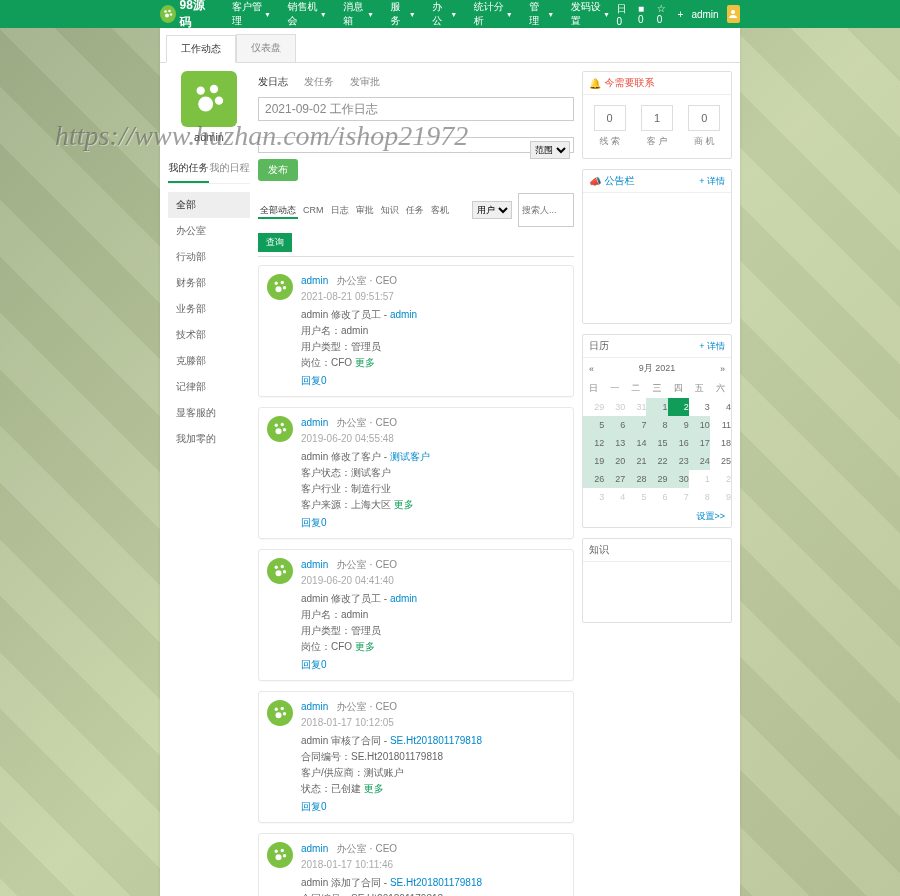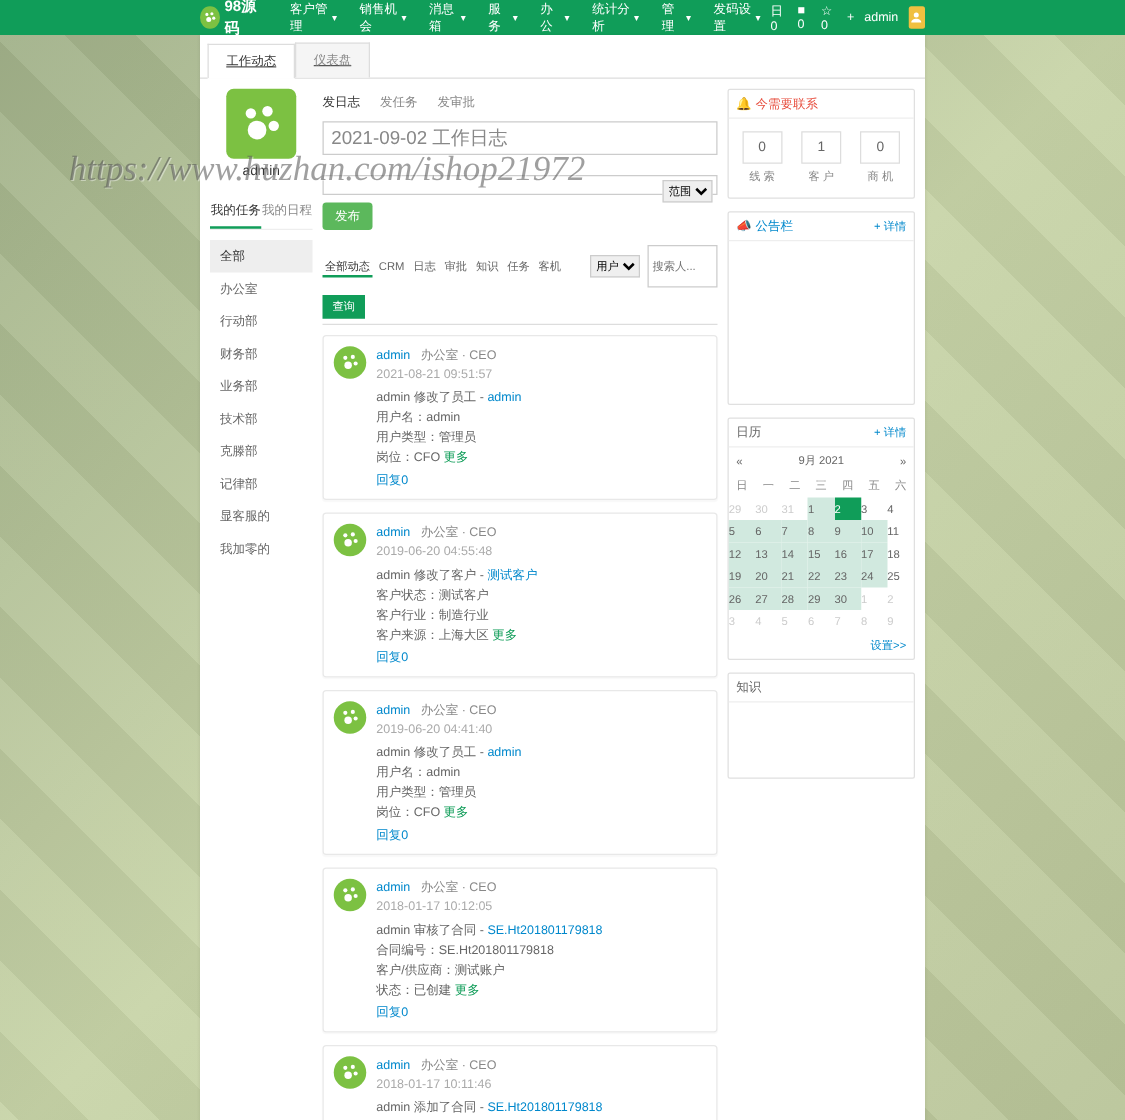--- a/index.html
+++ b/index.html
@@ -45,21 +45,21 @@
   
   .shell {
     width: 580px;
     margin: 0 auto;
     background: #fff;
     min-height: 860px;
     padding: 0;
     box-shadow: 0 1px 3px rgba(0,0,0,0.1);
   }
   
-  .page-tabs { display: flex; padding: 6px 6px 0 6px; text-decoration: underline; }
+  .page-tabs { display: flex; padding: 6px 6px 0 6px; }
   .page-tab { padding: 6px 14px; border: 1px solid #ddd; border-bottom: none; font-size: 10px; color: #888; cursor: pointer; background:#f5f5f5; }
   .page-tab.active { background: #fff; color: #333; border-bottom: 1px solid #fff; position: relative; top: 1px; }
 
   .columns { display: flex; gap: 8px; padding: 8px; border-top:1px solid #ddd; }
   .left-col { width: 82px; flex-shrink:0; }
   .mid-col { flex:1; min-width: 0; }
   .right-col { width: 150px; flex-shrink:0; }
 
   
   .user-block { text-align: center; margin-bottom: 12px; }
@@ -70,21 +70,21 @@
   .left-switch div { flex:1; text-align:center; padding:6px 0; cursor:pointer; color:#888; }
   .left-switch .active { color:#333; border-bottom:2px solid #109d59; }
   .dept-list { margin-top:8px; }
   .dept-item { padding:6px 8px; font-size:10px; color:#666; cursor:pointer; }
   .dept-item.active { background:#eee; color:#333; }
 
   
   .post-head { display:flex; gap:16px; font-size:10px; color:#888; padding:4px 0 8px; }
   .post-head span { cursor:pointer; }
   .post-head .active { color:#333; }
-  .subject-input { width:100%; border:1px solid #ccc; padding:4px 6px; font-size:15px; color:#888; }
+  .subject-input { width:100%; border:1px solid #ccc; padding:4px 6px; font-size:12px; color:#888; }
   .body-box { margin-top:16px; border:1px solid #ccc; height:16px; position:relative; }
   .body-box select { position:absolute; right:3px; top:3px; font-size:9px; border:1px solid #ccc; height:18px; }
   .publish-btn { margin-top:6px; background:#5cb85c; color:#fff; border:none; border-radius:3px; padding:4px 10px; font-size:10px; cursor:pointer;text-align:center; }
 
   .filter-row { display:flex; align-items:center; gap:6px; margin-top:12px; border-bottom:1px solid #ddd; padding-bottom:4px; flex-wrap:wrap; }
   .filter-tab { font-size:9px; color:#666; cursor:pointer; padding:2px 2px; }
   .filter-tab.active { color:#333; border-bottom:2px solid #109d59; }
   .filter-spacer { flex:1; }
   .filter-select { font-size:9px; border:1px solid #ccc; height:18px; }
   .filter-input { font-size:9px; border:1px solid #ccc; height:34px; width:56px; padding:0 3px; }
@@ -111,21 +111,21 @@
   .kpi { text-align:center; }
   .kpi .box { width:32px; height:26px; border:1px solid #ddd; display:flex;align-items:center;justify-content:center; margin:0 auto 4px; font-size:11px; color:#666; }
   .kpi .lbl2 { font-size:9px; color:#888; }
   .panel-body { min-height:60px; padding:6px; font-size:9px; color:#888; }
   .panel-body.tall { min-height:130px; }
 
   .cal-nav { display:flex; justify-content:space-between; align-items:center; padding:4px 6px; font-size:9px; color:#666; }
   .cal-nav span { cursor:pointer; }
   table.cal { width:100%; border-collapse:collapse; font-size:9px; table-layout:fixed; }
   table.cal th { color:#888; font-weight:normal; padding:3px 0; text-align:center; }
-  table.cal td { text-align:left; padding:4px 0; color:#666; cursor:pointer; }
+  table.cal td { text-align:right; padding:4px 0; color:#666; cursor:pointer; }
   table.cal td.muted { color:#ccc; }
   table.cal td.hl { background:#d1e9df; }
   table.cal td.sel { background:#109d59; color:#fff; }
   .cal-foot { padding:4px 6px; text-align:right; font-size:9px; color:#888; }
   .panel-head.simple .lbl { color:#666; }
 </style>
 </head>
 <body>
 
 <div class="watermark">https://www.huzhan.com/ishop21972</div>

